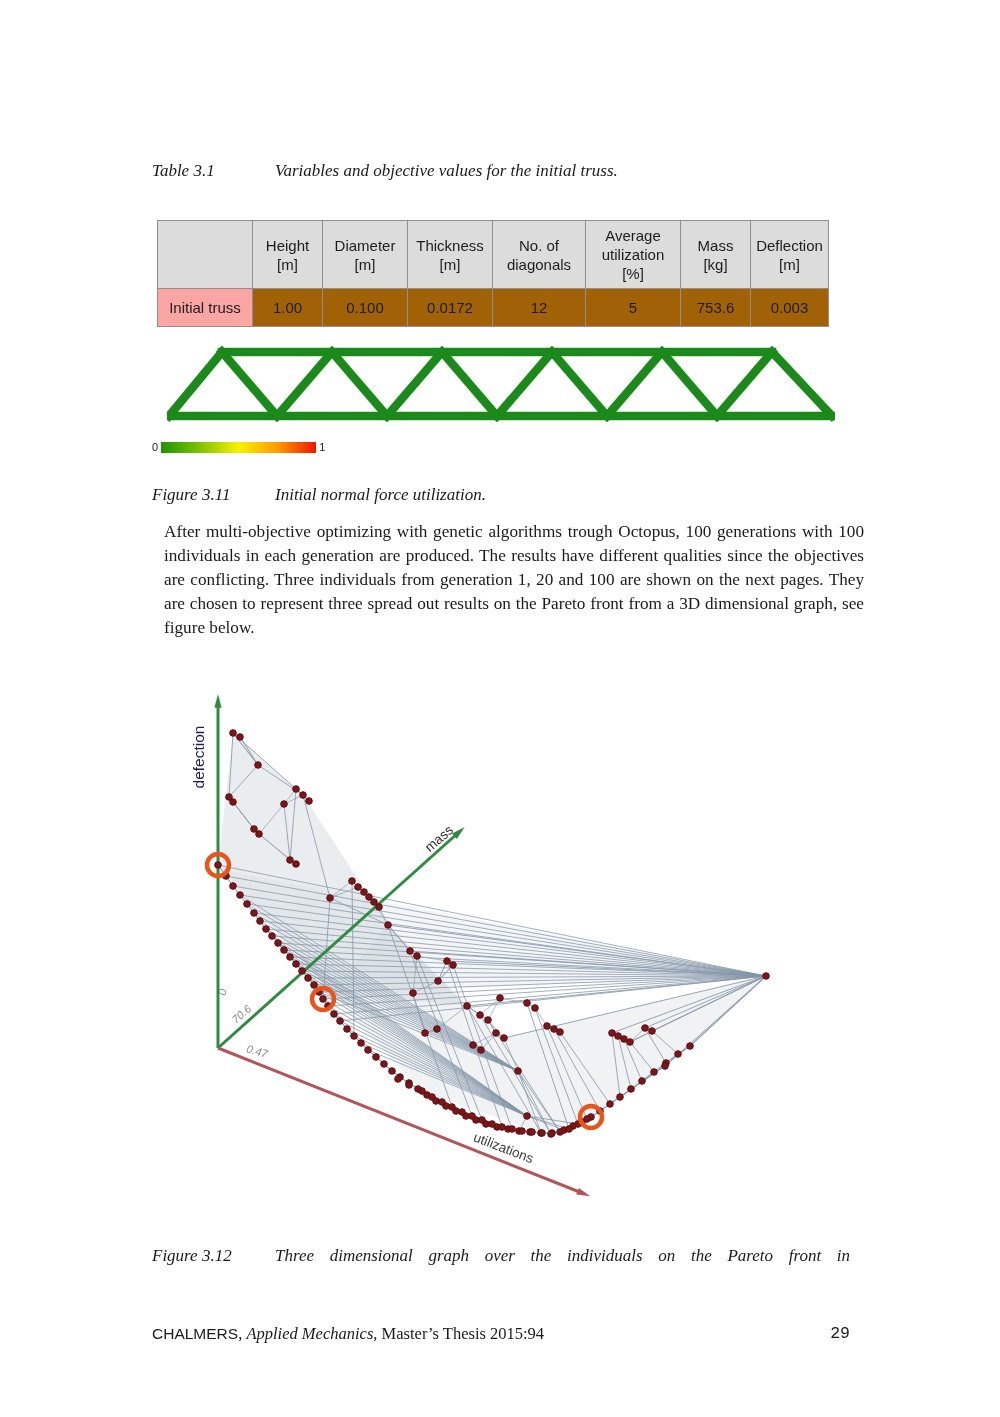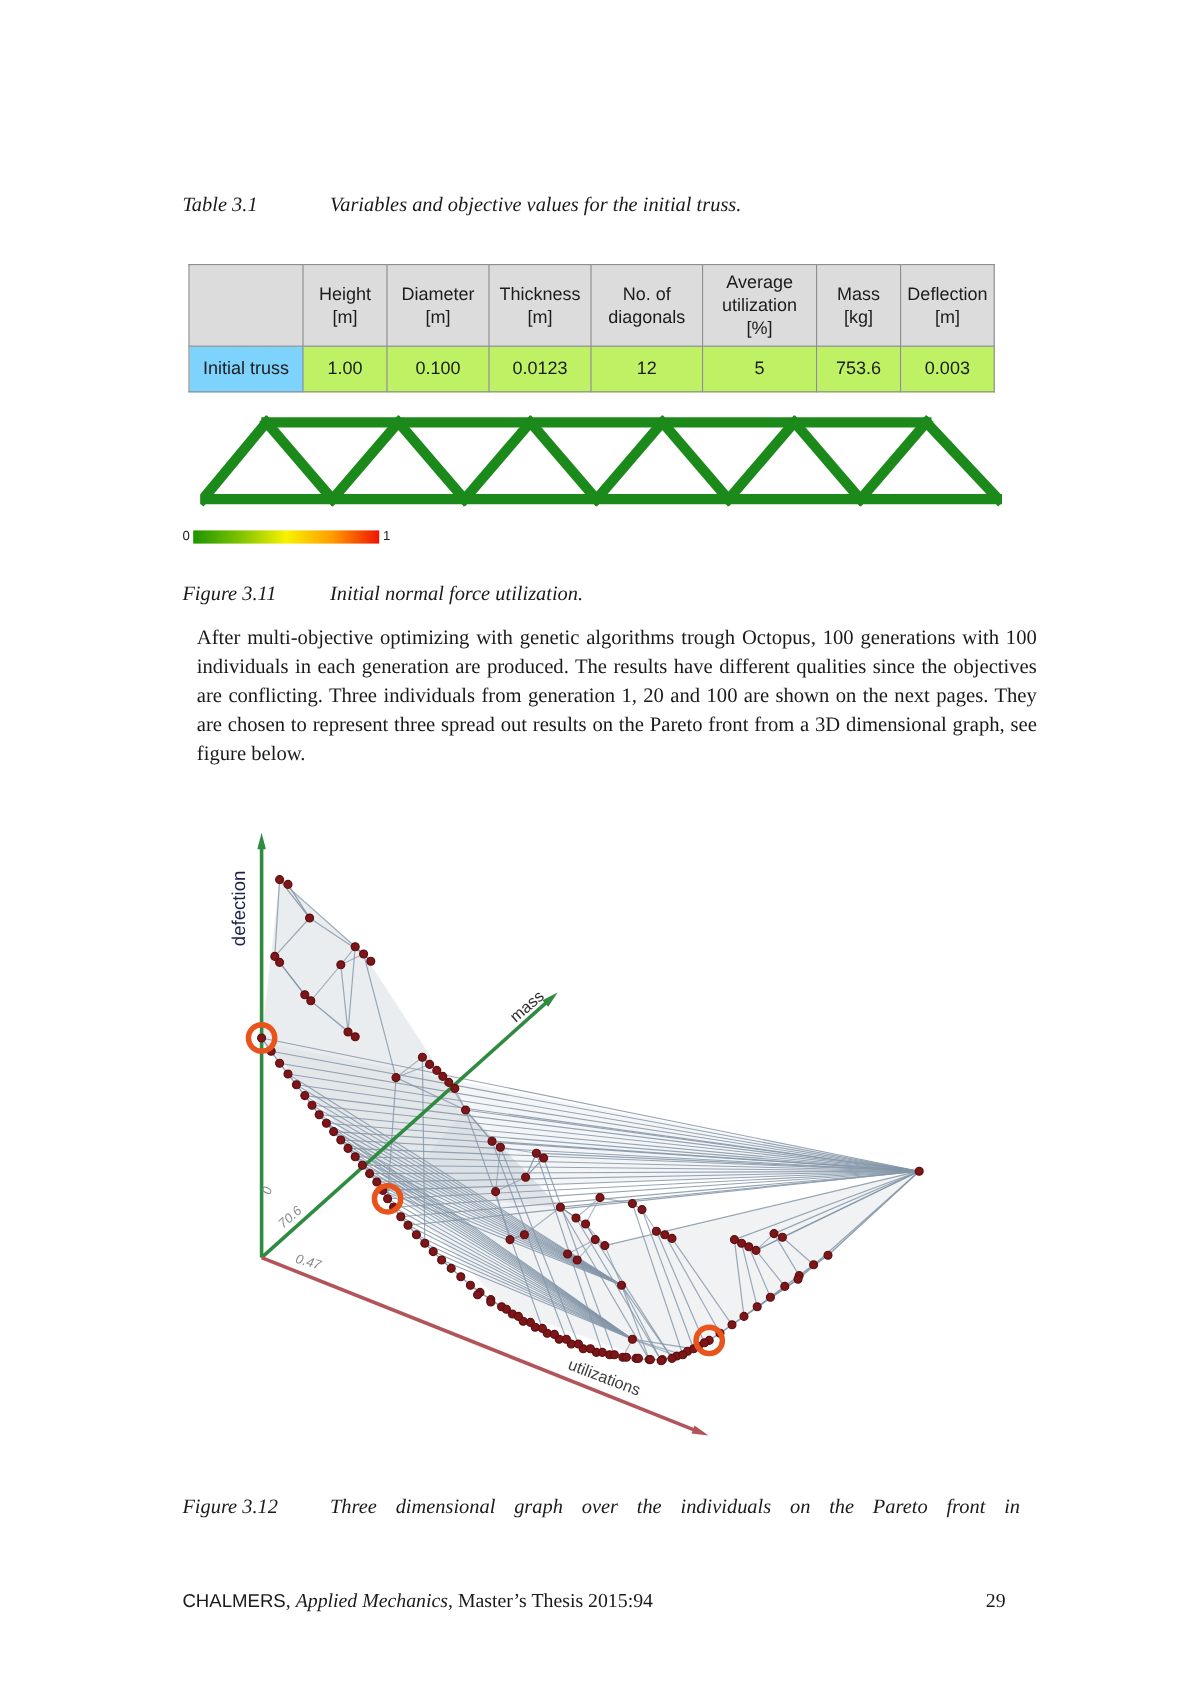--- a/index.html
+++ b/index.html
@@ -11,22 +11,22 @@
   .caption .cap-label{display:inline-block;width:123px;vertical-align:top;}
   .caption .cap-text{display:inline-block;width:575px;vertical-align:top;}
   .cap-line-just{text-align:justify;text-align-last:justify;}
 
   
   .truss-table{position:absolute;left:157px;top:220px;border-collapse:collapse;table-layout:fixed;
                font-family:"Liberation Sans", sans-serif;font-size:15px;color:#1c1c1c;}
   .truss-table td,.truss-table th{border:1.6px solid #8f8f8f;text-align:center;vertical-align:middle;
                font-weight:normal;padding:0 4px;}
   .truss-table th{background:#dcdcdc;height:67px;line-height:19px;}
-  .truss-table td{background:#bef264;height:37px;}
-  .truss-table td.rowlabel{background:#7dd3fc;}
+  .truss-table td{background:#a16207;height:37px;}
+  .truss-table td.rowlabel{background:#fca5a5;}
 
   
   .truss-svg{position:absolute;left:167px;top:345px;}
   .truss-svg line{stroke:var(--truss-green,#1b8a1b);}
 
   
   .colorbar-wrap{position:absolute;left:152px;top:441px;display:flex;align-items:center;
                  font-family:"Liberation Sans", sans-serif;font-size:11px;color:#222;}
   .colorbar{width:155px;height:11px;margin:0 3px;}
 
@@ -34,21 +34,21 @@
   .bodytext{position:absolute;left:150px;top:520px;width:700px;font-size:17.2px;line-height:24px;
             text-align:justify;margin-left:14px;}
 
   
   .fig3d{position:absolute;left:170px;top:693px;width:690px;height:532px;}
 
   
   .footer{position:absolute;left:152px;top:1324px;width:698px;font-size:16.5px;}
   .footer .brand{font-family:"Liberation Sans", sans-serif;font-weight:normal;font-size:15.5px;}
   .footer .series{font-style:italic;}
-  .footer .pageno{position:absolute;right:12px;top:0;}
+  .footer .pageno{position:absolute;right:0;top:0;font-family:Liberation Mono, monospace;}
 </style>
 </head>
 <body>
 
 <div class="page">
 
   <div class="caption" style="top:160px;">
     <span class="cap-label">Table 3.1</span><span class="cap-text">Variables and objective values for the initial truss.</span>
   </div>
 
@@ -71,21 +71,21 @@
       <th><span>Thickness</span><br><span>[m]</span></th>
       <th><span>No. of</span><br><span>diagonals</span></th>
       <th><span>Average</span><br><span>utilization</span><br><span>[%]</span></th>
       <th><span>Mass</span><br><span>[kg]</span></th>
       <th><span>Deflection</span><br><span>[m]</span></th>
     </tr>
     <tr>
       <td class="rowlabel">Initial truss</td>
       <td>1.00</td>
       <td>0.100</td>
-      <td>0.0123</td>
+      <td>0.0172</td>
       <td>12</td>
       <td>5</td>
       <td>753.6</td>
       <td>0.003</td>
     </tr>
   </tbody>
     </table>
 
   <svg class="truss-svg" width="668" height="80" viewBox="0 0 668 80">
     <g stroke-width="8.5" stroke-linecap="square" fill="none">

